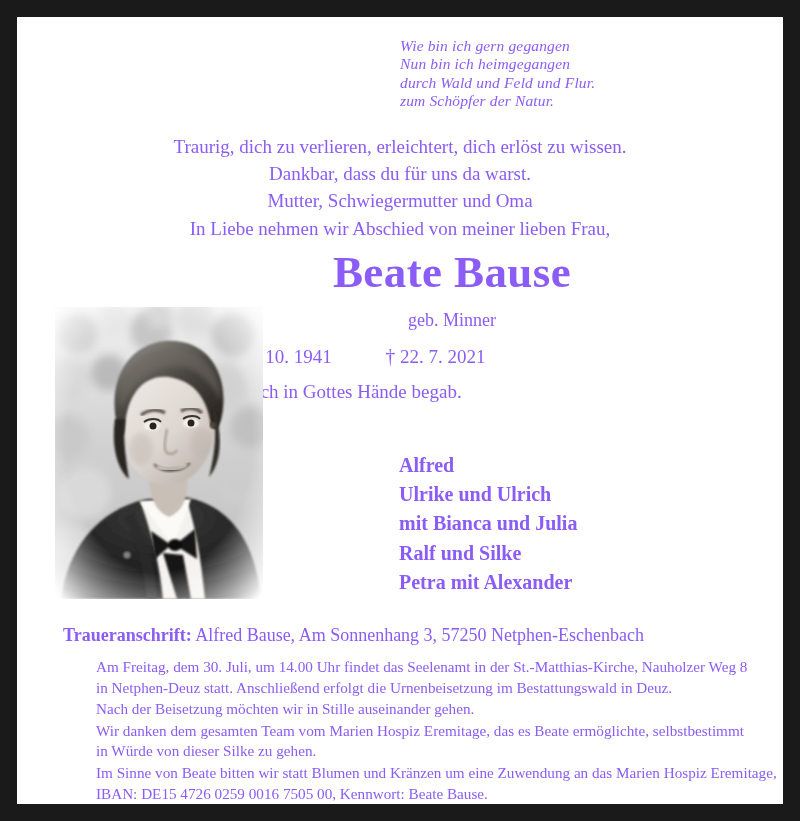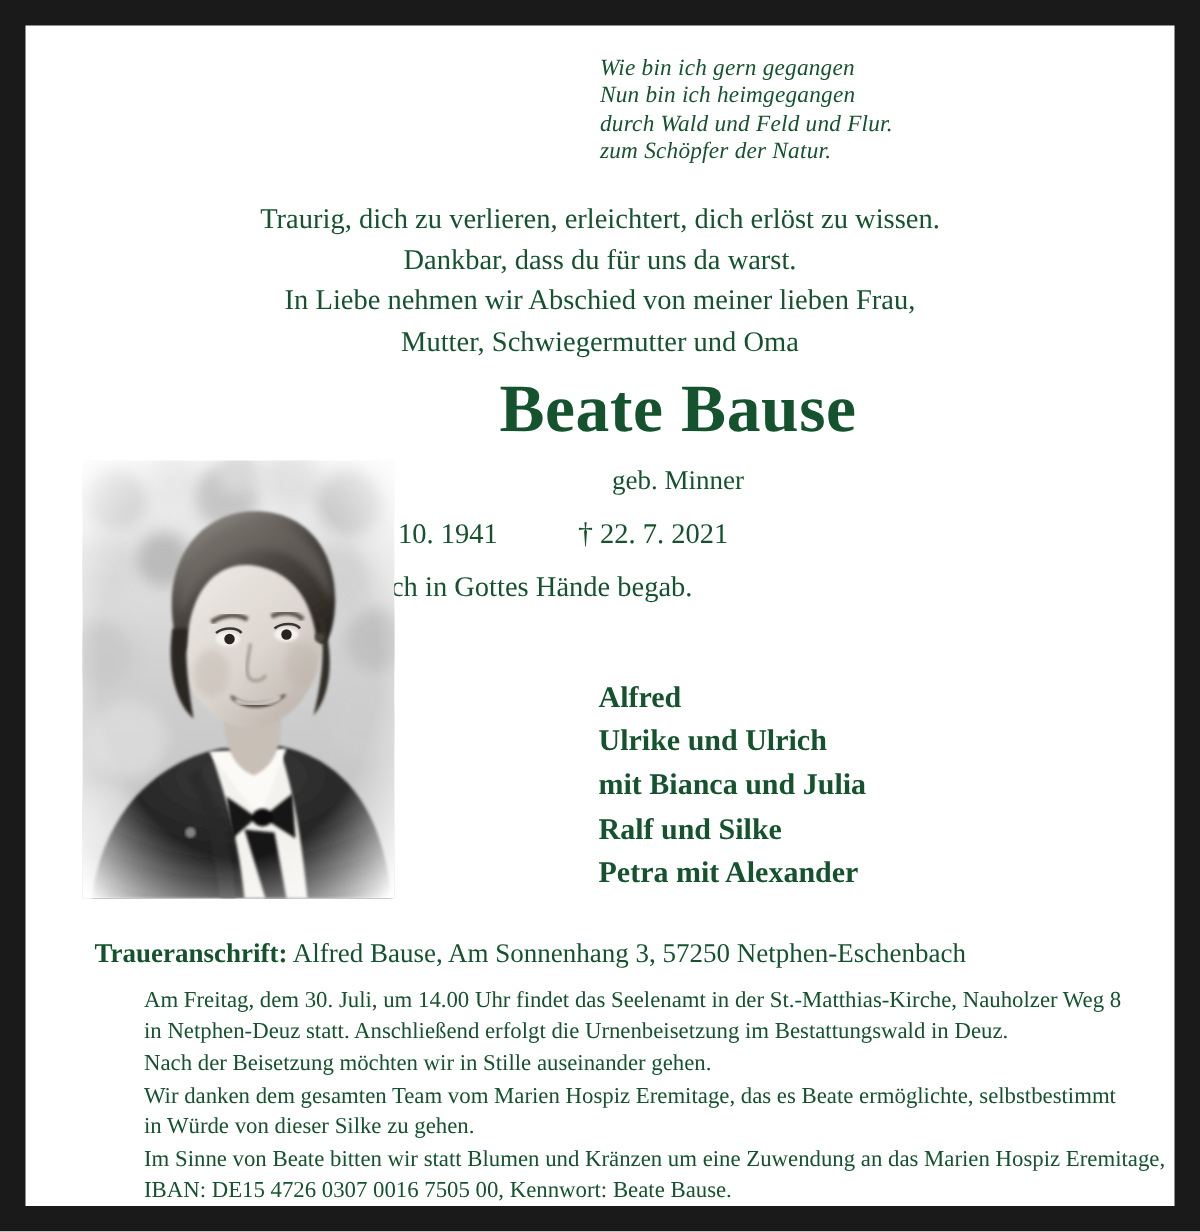--- a/index.html
+++ b/index.html
@@ -8,21 +8,21 @@
     background: #ffffff;
   }
   #notice {
     position: relative;
     width: 800px;
     height: 821px;
     box-sizing: border-box;
     background: #1a1a1a;
     padding: 17px;
     font-family: "Liberation Serif", "DejaVu Serif", serif;
-    color: #14532d;
+    color: #8b5cf6;
     overflow: hidden;
   }
   #sheet {
     position: relative;
     width: 100%;
     height: 100%;
     background: #ffffff;
     box-sizing: border-box;
     overflow: hidden;
   }
@@ -155,22 +155,22 @@
       <div>durch Wald und Feld und Flur.</div>
       <div>zum Schöpfer der Natur.</div>
     </div>
 
     <div class="intro-a">
       <div>Traurig, dich zu verlieren, erleichtert, dich erlöst zu wissen.</div>
       <div>Dankbar, dass du für uns da warst.</div>
     </div>
 
     <div class="intro-b">
+      <div>Mutter, Schwiegermutter und Oma</div>
       <div>In Liebe nehmen wir Abschied von meiner lieben Frau,</div>
-      <div>Mutter, Schwiegermutter und Oma</div>
     </div>
 
     <div class="fullname">Beate Bause</div>
     <div class="maiden">geb. Minner</div>
 
     <div class="dates">
       <span>*</span>
       <span>4. 10. 1941</span>
       <span class="sep"></span>
       <span class="sym-cross">†</span>
@@ -309,18 +309,18 @@
       </p>
       <p>
         <span class="ln">Nach der Beisetzung möchten wir in Stille auseinander gehen.</span>
       </p>
       <p>
         <span class="ln">Wir danken dem gesamten Team vom Marien Hospiz Eremitage, das es Beate ermöglichte, selbstbestimmt</span>
         <span class="ln">in Würde von dieser Silke zu gehen.</span>
       </p>
       <p>
         <span class="ln">Im Sinne von Beate bitten wir statt Blumen und Kränzen um eine Zuwendung an das Marien Hospiz Eremitage,</span>
-        <span class="ln">IBAN: DE15 4726 0307 0016 7505 00, Kennwort: Beate Bause.</span>
+        <span class="ln">IBAN: DE15 4726 0259 0016 7505 00, Kennwort: Beate Bause.</span>
       </p>
     </div>
 
   </div>
 </div>
 
 </body></html>

